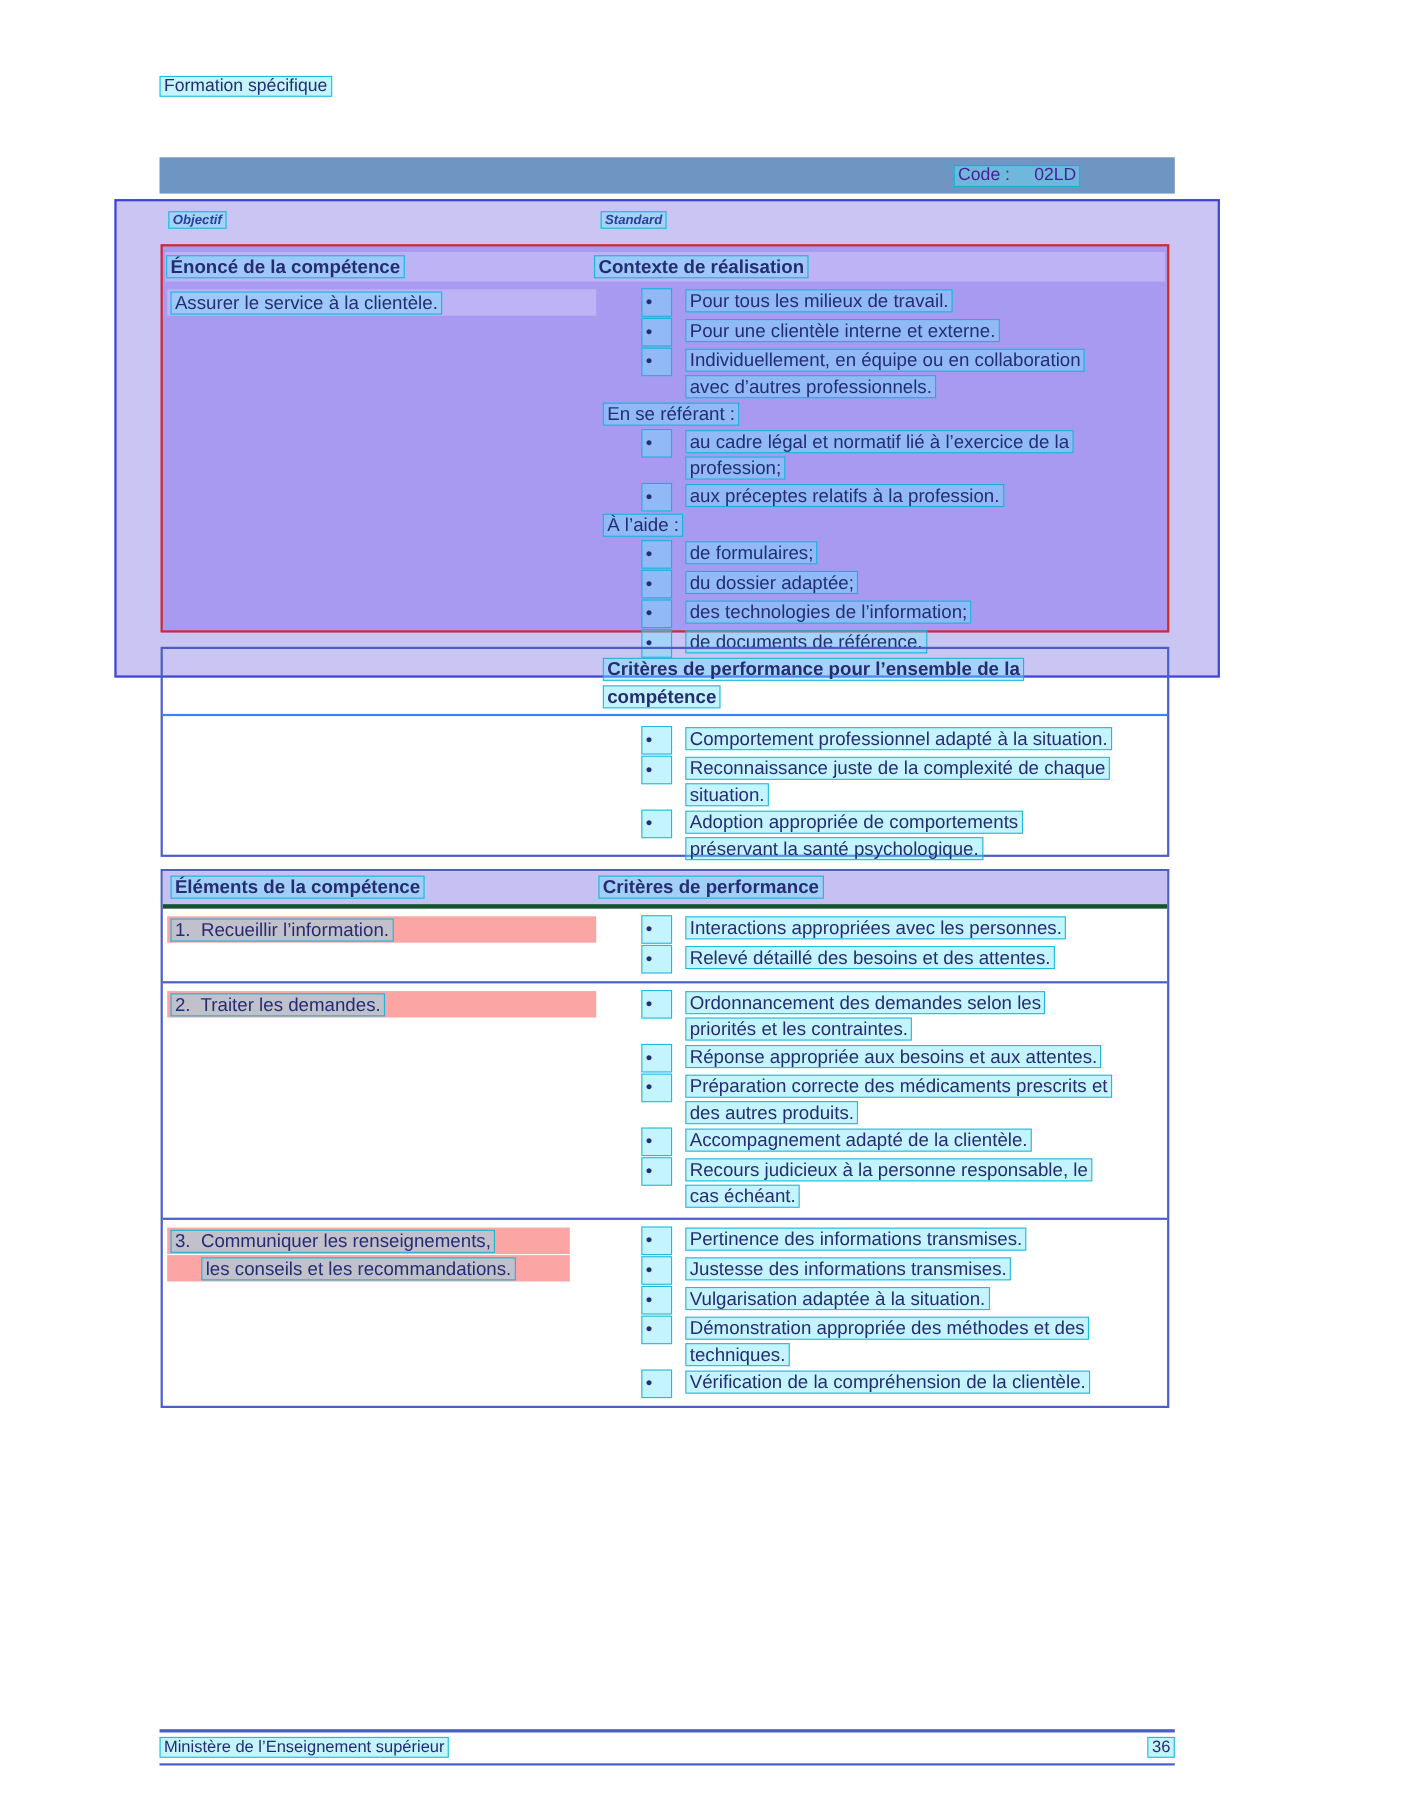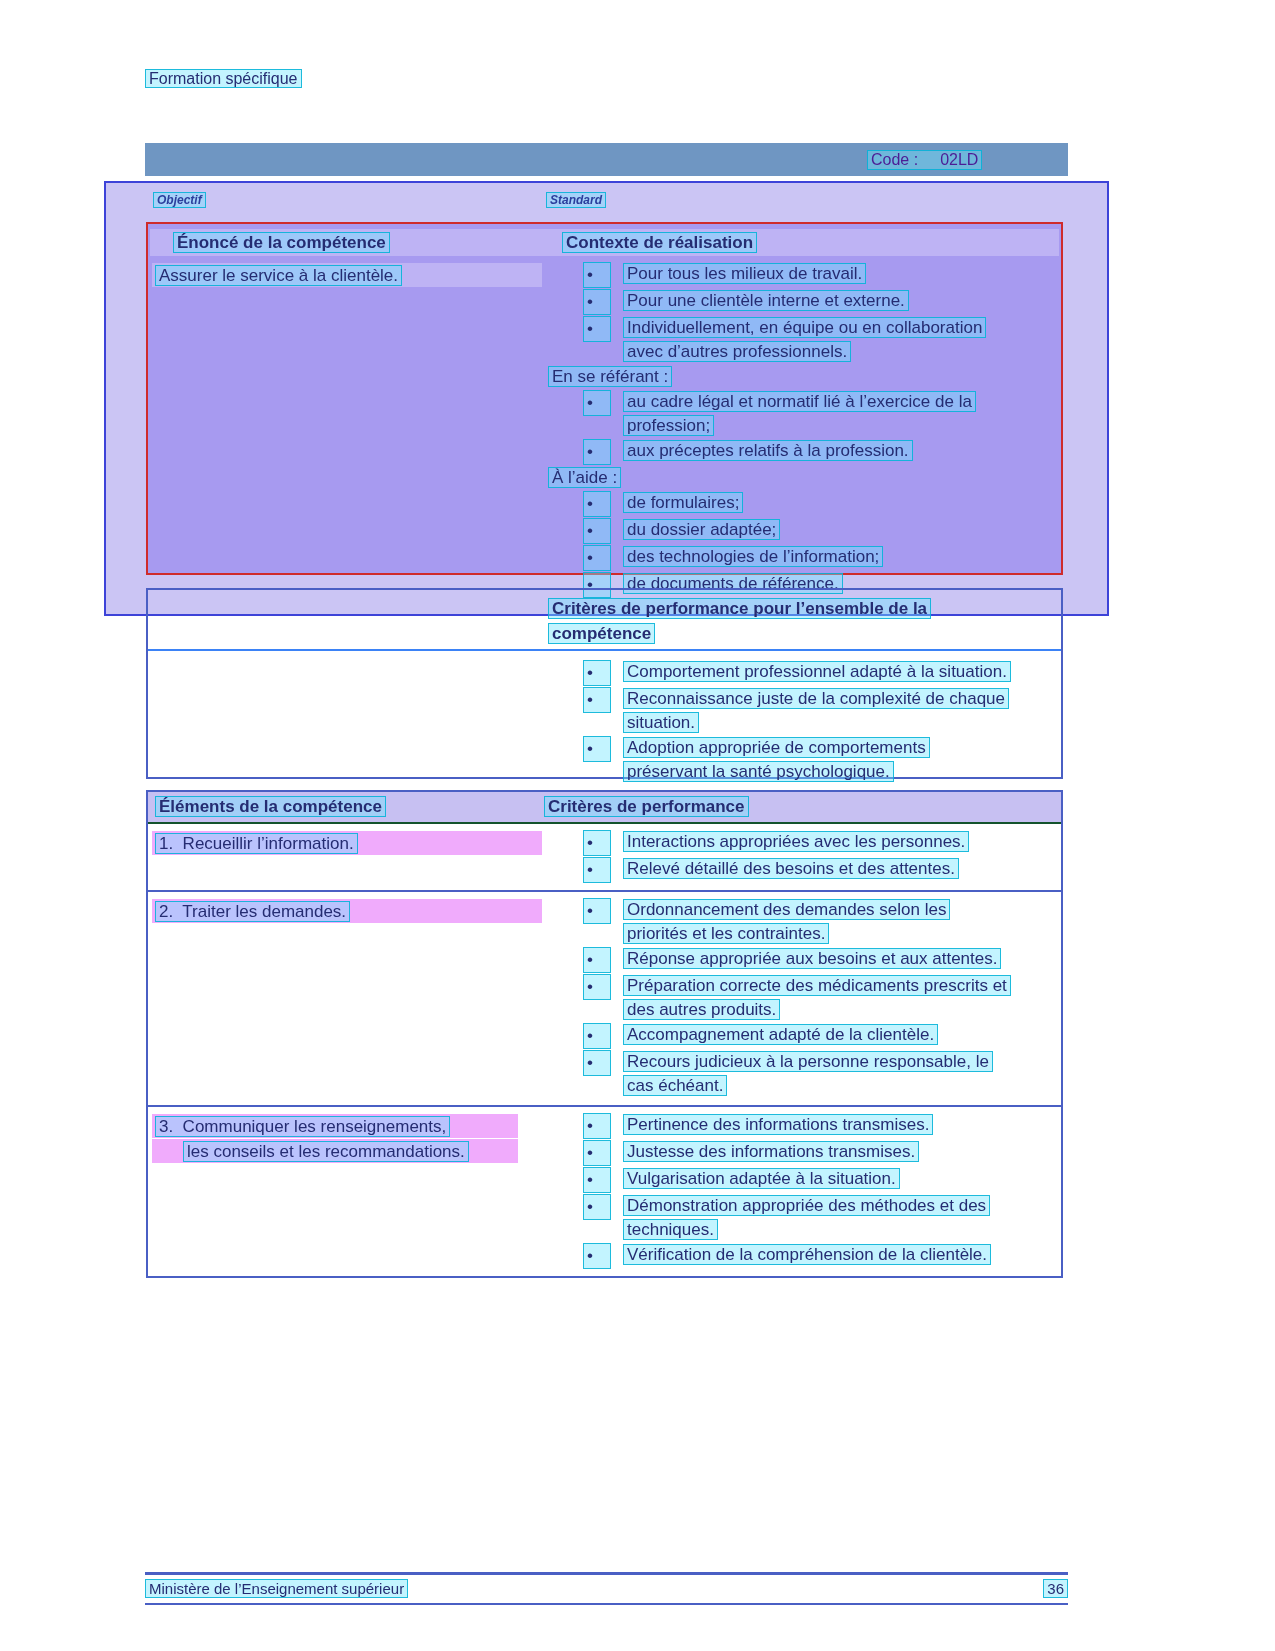--- a/index.html
+++ b/index.html
@@ -25,48 +25,48 @@
 
   .objstd{position:absolute;left:145px;top:189px;width:923px;height:30px;
           font-size:12px;font-weight:bold;font-style:italic;color:#2b3e9c;}
   .objstd .obj{position:absolute;left:8px;top:3px;}
   .objstd .std{position:absolute;left:401px;top:3px;}
 
   
   .table1{position:absolute;left:146px;top:222px;width:913px;height:349px;
           background:#a79af0;border:2px solid #cf2b2b;font-size:17px;}
   .t1-band{margin:5px 2px 0 2px;height:27px;background:#beb3f4;
-           display:flex;align-items:center;font-weight:bold;padding-left:23px;}
+           display:flex;align-items:center;font-weight:bold;padding-left:1px;}
   .t1-band .c1{width:389px;}
   .t1-body{display:flex;margin-top:6px;}
   .t1-left{width:400px;}
   .t1-right{width:505px;line-height:24px;}
 
   .band-purple{min-height:23px;line-height:23px;background:#beb3f4;
                margin:1px 6px 0 4px;padding:1px 0 0 3px;}
-  .band-light{min-height:23px;line-height:23px;background:#f0abfc;
+  .band-light{min-height:23px;line-height:23px;background:#fca5a5;
               margin:1px 6px 1px 4px;padding:1px 0 0 3px;}
   .band-light.l2 .hl{margin-left:28px;}
 
   .brow{display:flex;align-items:flex-start;line-height:24px;margin:0 0 1px 35px;}
   .bullet{flex:0 0 20px;margin-right:12px;}
   .btext{width:438px;}
   .intro{line-height:24px;margin:1px 0;}
 
   
   .table2{position:absolute;left:146px;top:588px;width:913px;height:187px;
           border:2px solid #4a5fc4;font-size:17px;}
   .t2-header{min-height:48px;border-bottom:2px solid #3b82f6;
              padding:6px 0 3px 400px;font-weight:bold;line-height:25px;}
   .t2-body{padding:9px 4px 0 400px;line-height:24px;}
 
   
   .table3{position:absolute;left:146px;top:790px;width:913px;
           border:2px solid #4a5fc4;font-size:17px;}
-  .t3-header{height:30px;background:#c7c0f2;border-bottom:2px solid #14532d;
+  .t3-header{height:30px;background:#c7c0f2;border-bottom:4px solid #14532d;
              display:flex;align-items:center;font-weight:bold;padding-left:7px;}
   .t3-header .c1{width:389px;}
   .t3-row{display:flex;padding:6px 0 6px 0;border-bottom:2px solid #4a5fc4;}
   .t3-row.last{border-bottom:none;gap:24px;}
   .t3-left{width:400px;}
   .t3-right{flex:1;line-height:24px;}
 
   
   .footer-rule-1{position:absolute;left:145px;top:1572px;width:923px;height:3px;background:#4a5fc4;}
   .footer-text{position:absolute;left:145px;top:1579px;width:923px;font-size:15px;

